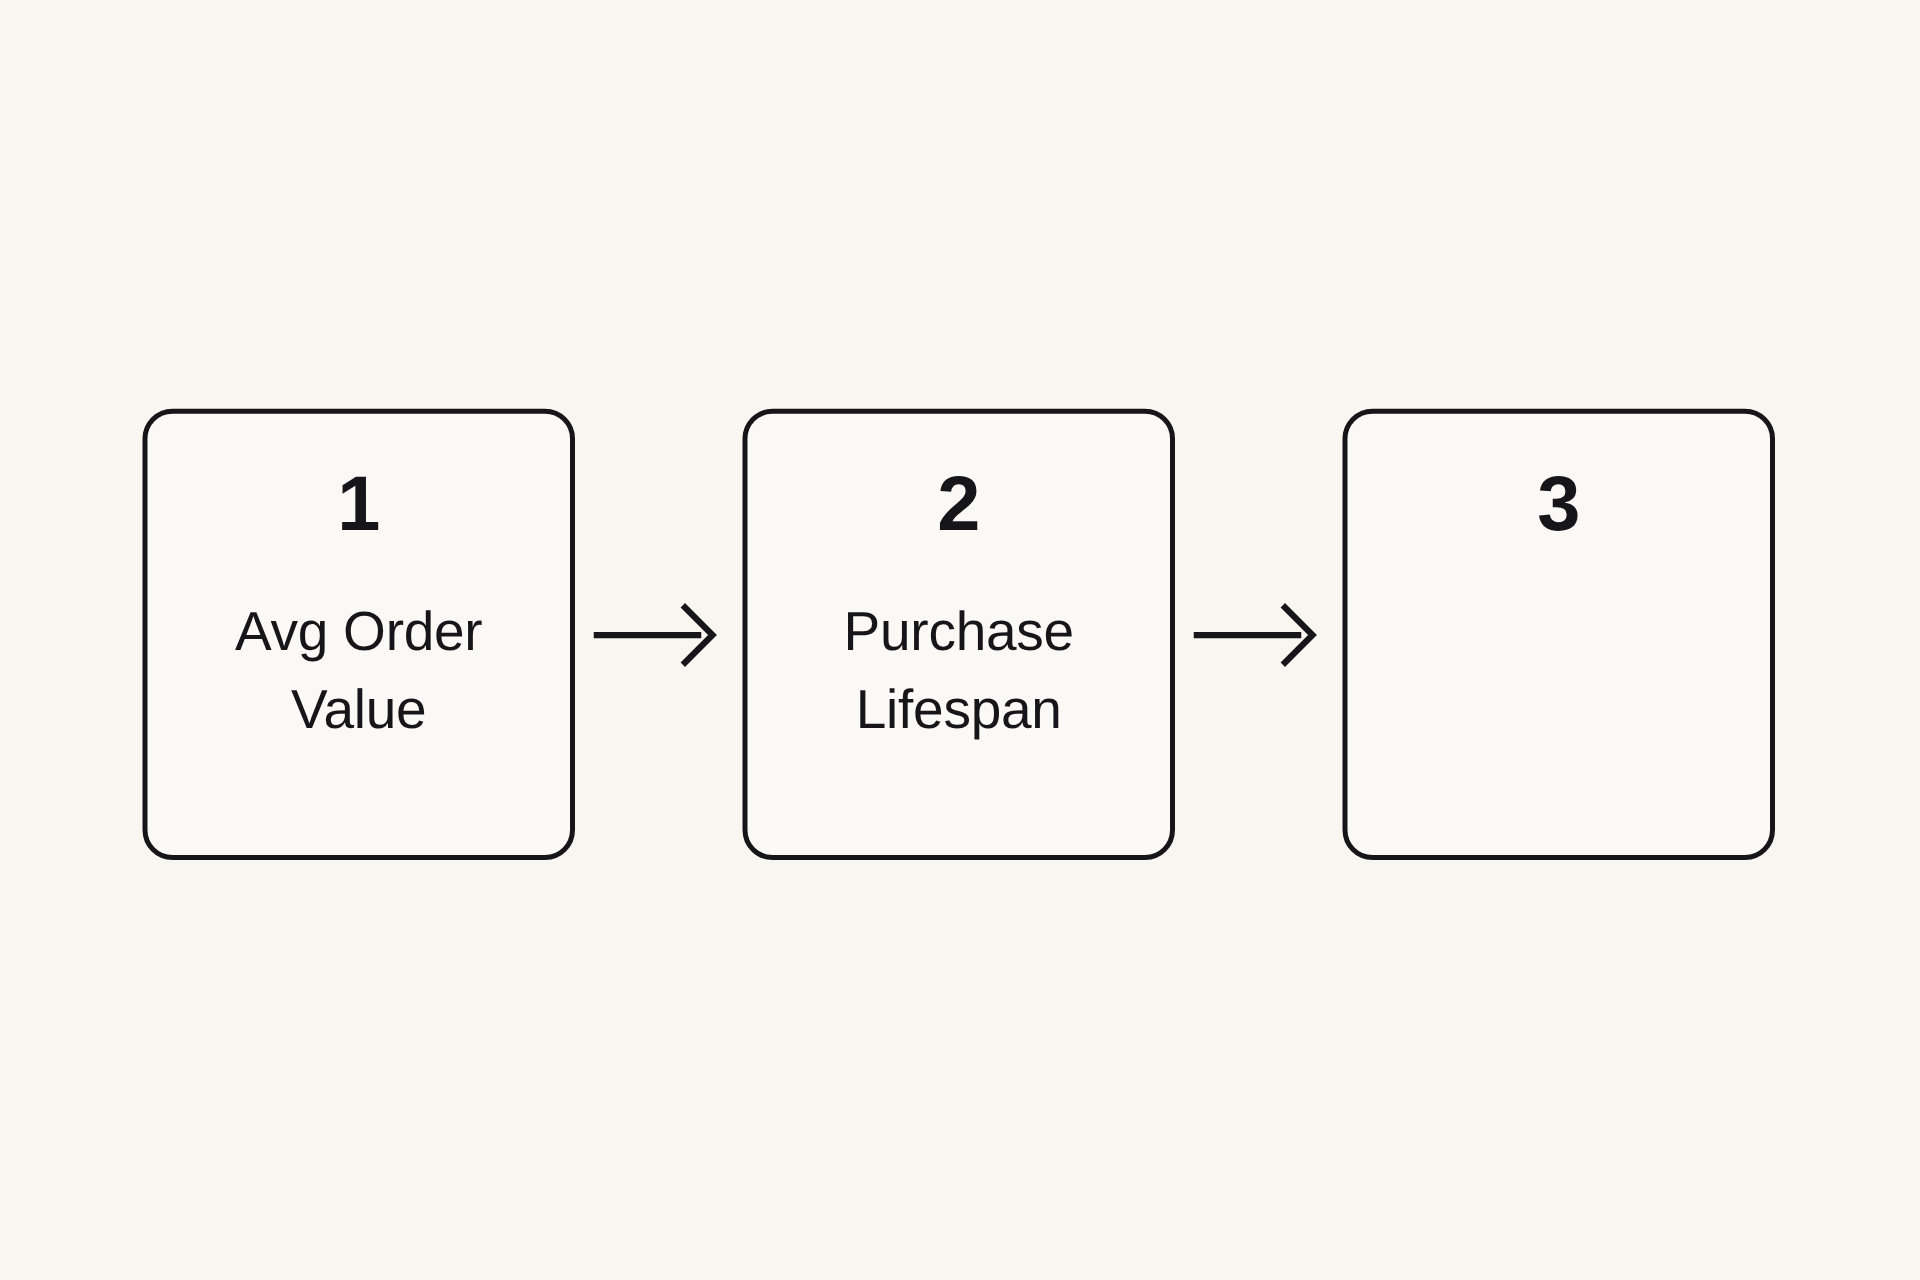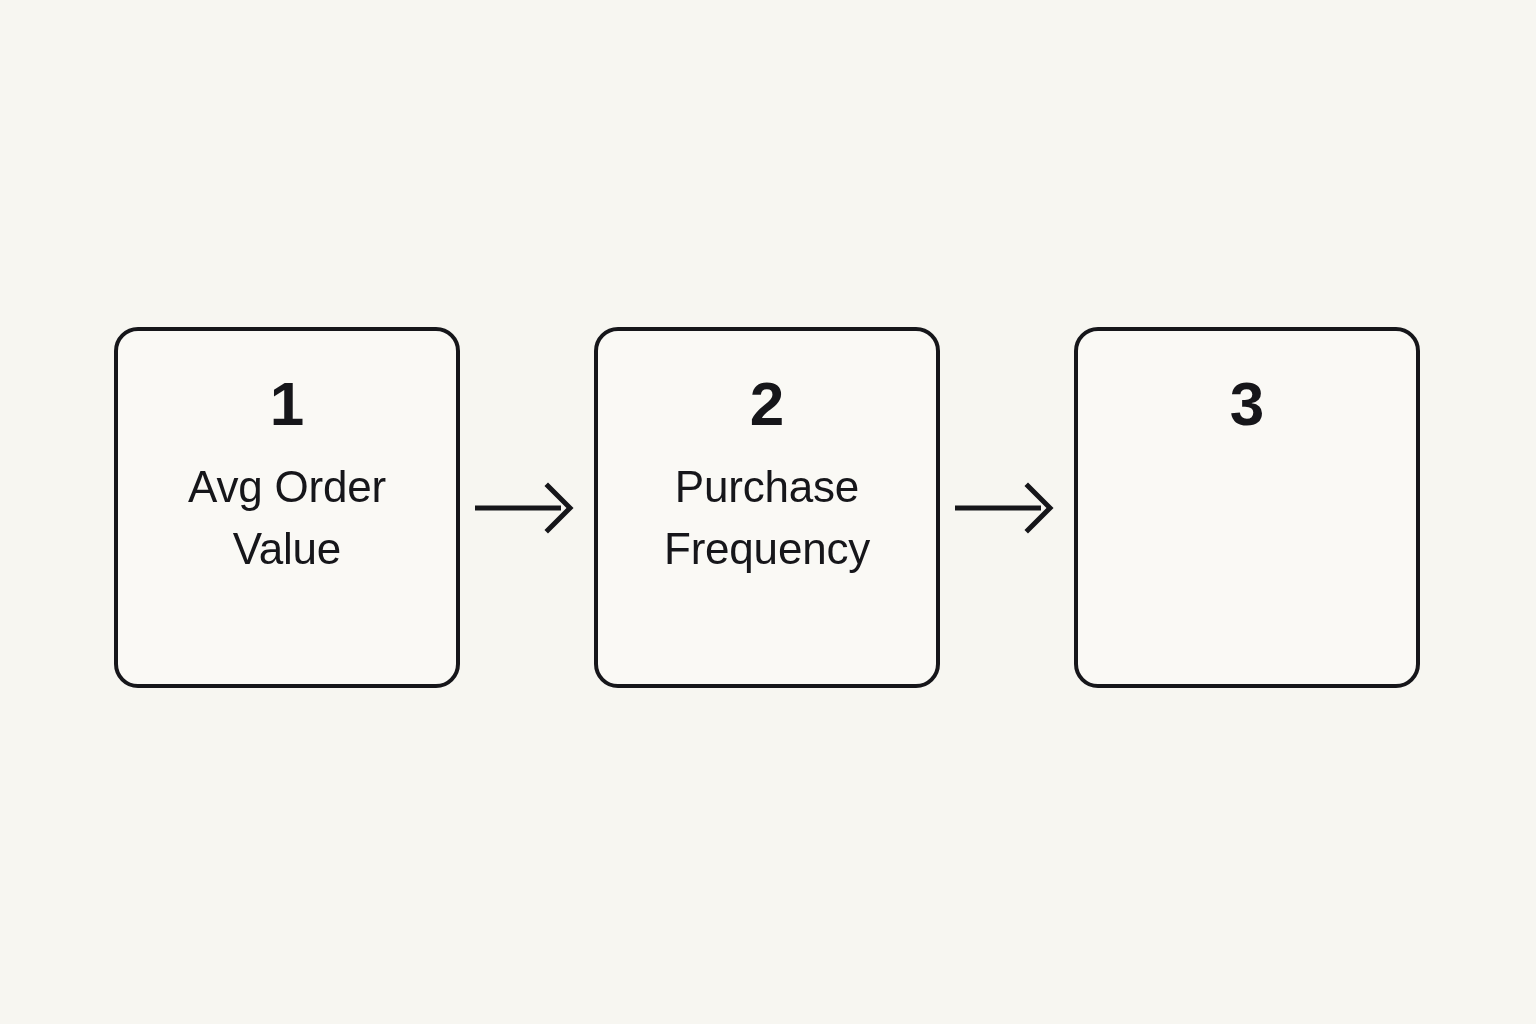--- a/index.html
+++ b/index.html
@@ -55,21 +55,21 @@
     font-size: 62px;
     font-weight: 700;
     line-height: 1;
     color: #16161a;
     letter-spacing: 0px;
     margin: 0;
     padding: 0;
   }
 
   .step-label {
-    margin-top: 21px;
+    margin-top: 40px;
     font-size: 44px;
     font-weight: 400;
     line-height: 1.42;
     color: #16161a;
     text-align: center;
     letter-spacing: -0.2px;
     max-width: 300px;
     word-break: normal;
   }
 
@@ -103,21 +103,21 @@
 
     <div class="connector">
       <svg width="104" height="56" viewBox="0 0 104 56" aria-hidden="true">
         <path d="M0 28 H86" fill="none" stroke="#16161a" stroke-width="5"></path>
         <path d="M73 6 L95 28 L73 50" fill="none" stroke="#16161a" stroke-width="5" stroke-linecap="square" stroke-linejoin="miter"></path>
       </svg>
     </div>
 
     <div class="step-box">
       <div class="step-number">2</div>
-      <div class="step-label">Purchase Frequency</div>
+      <div class="step-label">Purchase Lifespan</div>
     </div>
 
     <div class="connector">
       <svg width="104" height="56" viewBox="0 0 104 56" aria-hidden="true">
         <path d="M0 28 H86" fill="none" stroke="#16161a" stroke-width="5"></path>
         <path d="M73 6 L95 28 L73 50" fill="none" stroke="#16161a" stroke-width="5" stroke-linecap="square" stroke-linejoin="miter"></path>
       </svg>
     </div>
 
     <div class="step-box">

